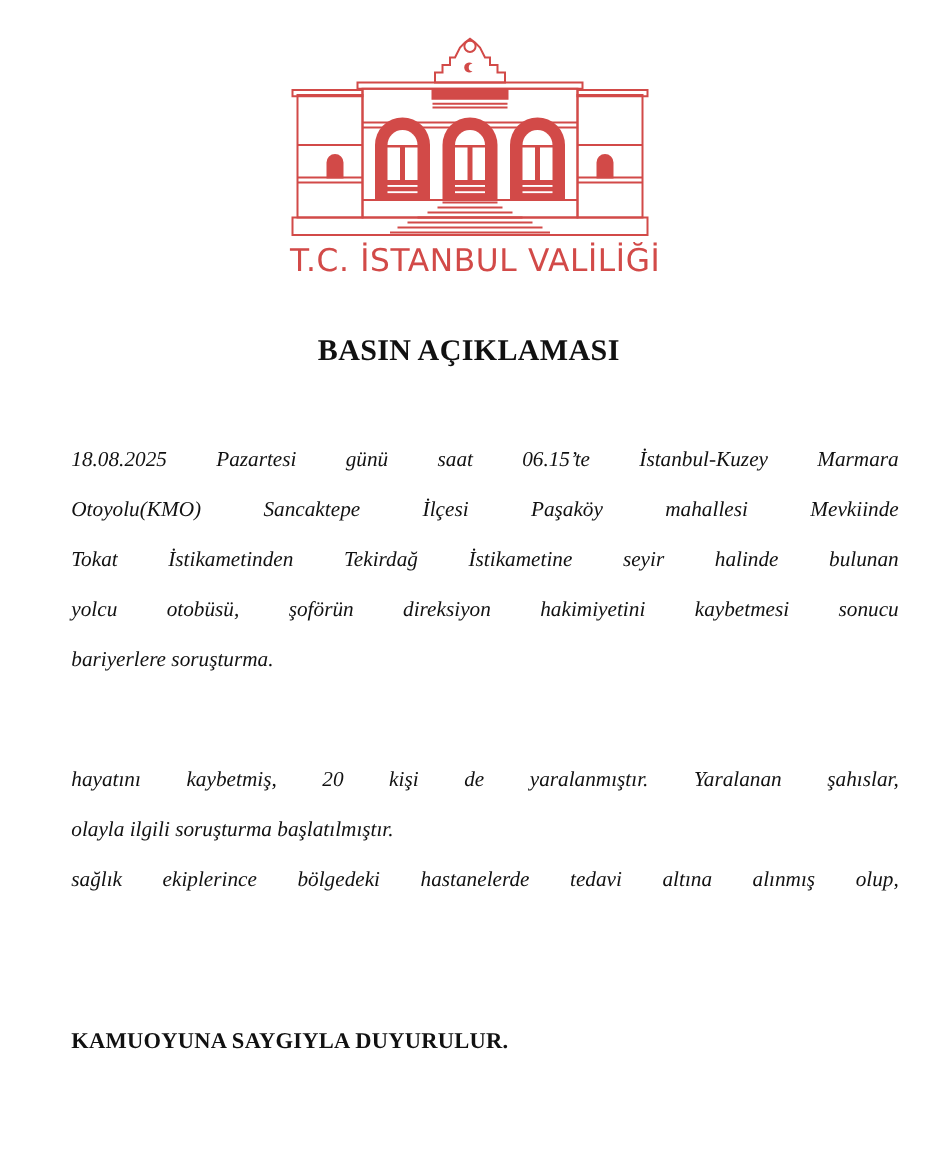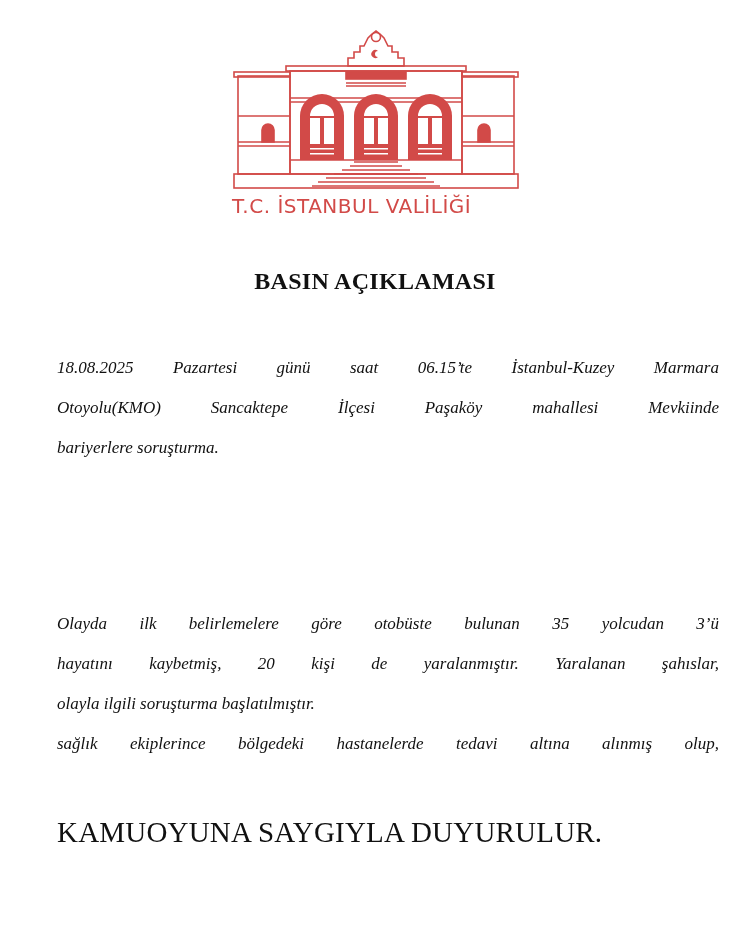--- a/index.html
+++ b/index.html
@@ -25,23 +25,23 @@
     .logo-svg {
       position: absolute;
       left: 0;
       top: 0;
     }
     .logo-text {
       position: absolute;
       left: 0;
       top: 170px;
       width: 288px;
-      text-align: left;
+      text-align: center;
       font-family: "DejaVu Sans", sans-serif;
-      font-size: 20px;
+      font-size: 25px;
       letter-spacing: 0.5px;
       color: #d24a48;
       white-space: nowrap;
     }
     .title {
       position: absolute;
       left: 0;
       top: 268px;
       width: 750px;
       text-align: center;
@@ -66,22 +66,22 @@
     }
     .line.last {
       text-align-last: left;
     }
     .p1 { top: 348px; }
     .p2 { top: 604px; }
     .closing {
       position: absolute;
       left: 57px;
       top: 816px;
-      font-weight: normal;
-      font-size: 29px;
+      font-weight: bold;
+      font-size: 18px;
       line-height: 32px;
       letter-spacing: 0.2px;
     }
   </style>
 </head>
 <body>
 
 <div class="logo-wrap">
   <svg class="logo-svg" width="288" height="170" viewBox="0 0 288 170" xmlns="http://www.w3.org/2000/svg">
     <g fill="none" stroke="#d24a48" stroke-width="1.6">
@@ -160,23 +160,24 @@
     </g>
   </svg>
   <div class="logo-text">T.C. İSTANBUL VALİLİĞİ</div>
 </div>
 
 <div class="title">BASIN AÇIKLAMASI</div>
 
 <div class="para p1">
   <span class="line">18.08.2025 Pazartesi günü saat 06.15’te İstanbul-Kuzey Marmara</span>
   <span class="line">Otoyolu(KMO) Sancaktepe İlçesi Paşaköy mahallesi Mevkiinde</span>
+  <span class="line">Tokat İstikametinden Tekirdağ İstikametine seyir halinde bulunan</span>
+  <span class="line">yolcu otobüsü, şoförün direksiyon hakimiyetini kaybetmesi sonucu</span>
   <span class="line last">bariyerlere soruşturma.</span>
 </div>
 
 <div class="para p2">
-  <span class="line">Olayda ilk belirlemelere göre otobüste bulunan 35 yolcudan 3’ü</span>
   <span class="line">hayatını kaybetmiş, 20 kişi de yaralanmıştır. Yaralanan şahıslar,</span>
   <span class="line last">olayla ilgili soruşturma başlatılmıştır.</span>
   <span class="line">sağlık ekiplerince bölgedeki hastanelerde tedavi altına alınmış olup,</span>
 </div>
 
 <div class="closing">KAMUOYUNA SAYGIYLA DUYURULUR.</div>
 
 </body></html>

